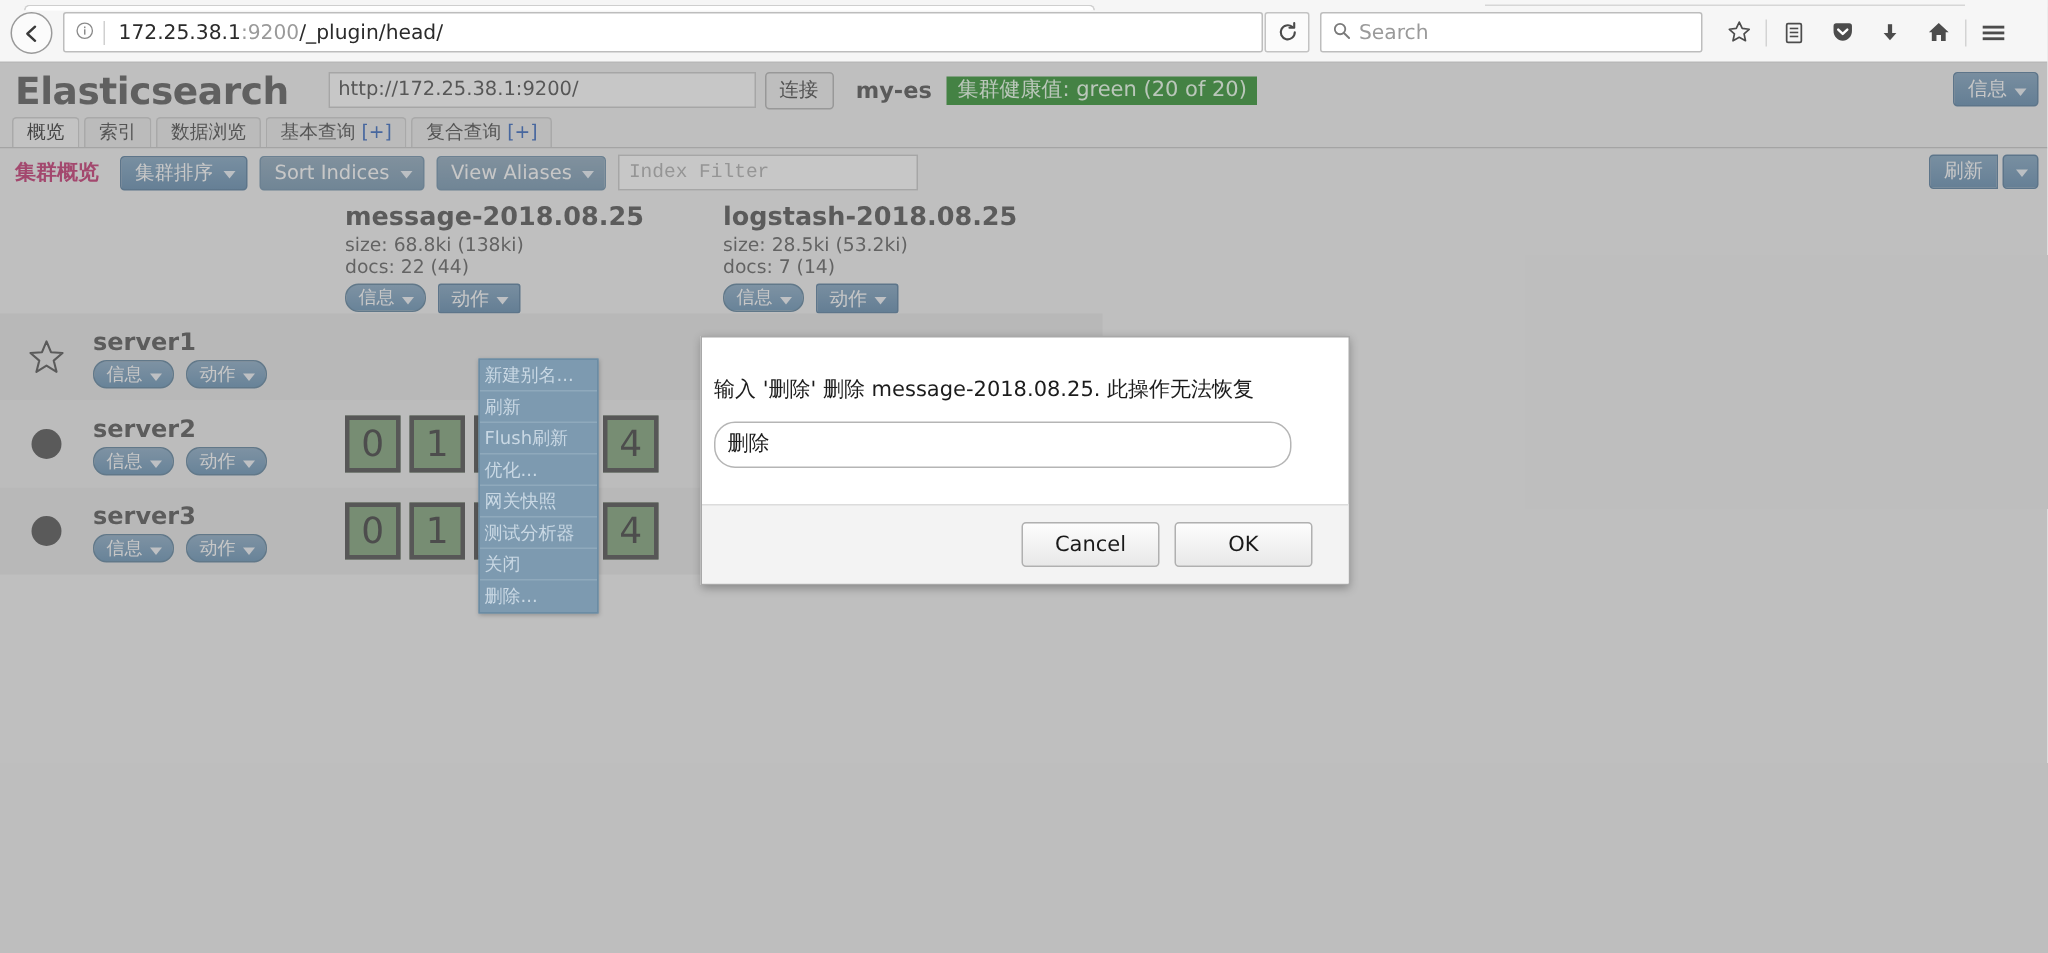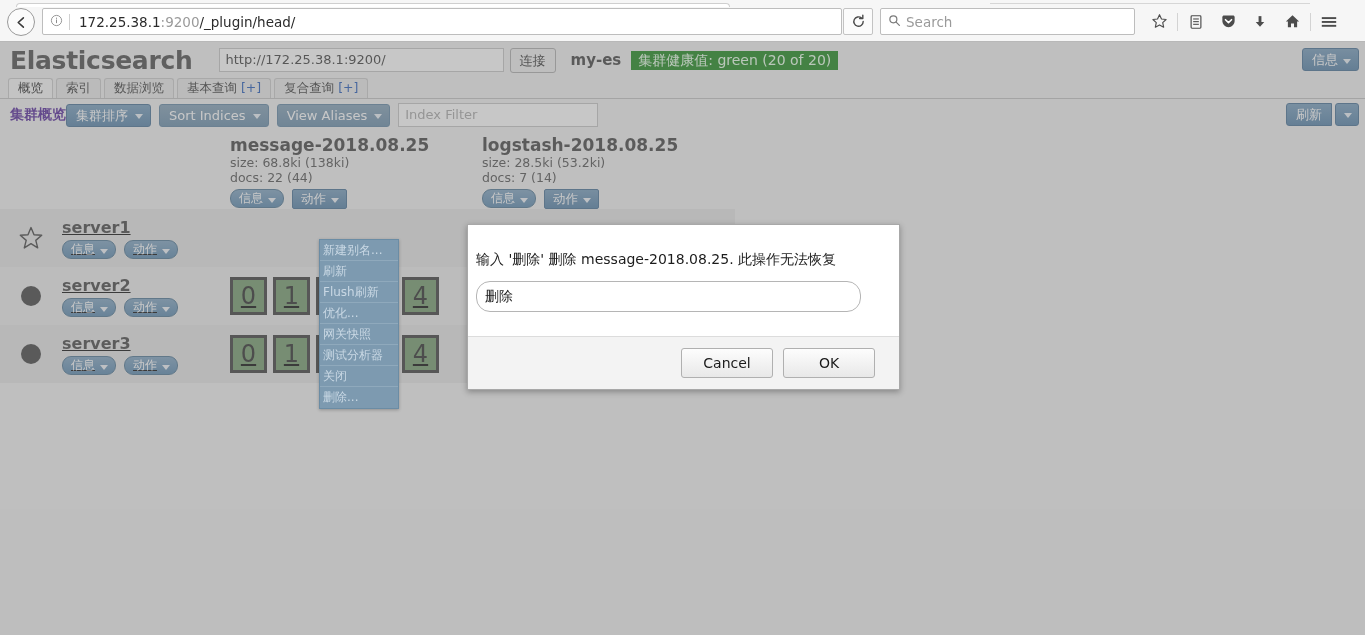--- a/index.html
+++ b/index.html
@@ -124,38 +124,38 @@
     border: 1px solid #c8c8c8; border-bottom: none; background: #e9e9e9;
     border-radius: 3px 3px 0 0;
   }
   .tab.active { background: #f7f7f7; color: #111; }
   .tab .plus { color: #1750b5; }
 
   .toolbar {
     height: 32px; display: flex; align-items: center; padding-left: 10px;
     background: #f0f0f0; position: relative;
   }
-  .toolbar-title { font-size: 14px; font-weight: bold; color: #4c1d95; }
+  .toolbar-title { font-size: 14px; font-weight: bold; color: #be185d; margin-right: 14px; }
   .btn-blue {
     position: relative; height: 23px; line-height: 21px; padding: 0 22px 0 9px;
     margin-right: 8px; background: linear-gradient(#7099ba, #4e7da5);
     border: 1px solid #3f6b91; border-radius: 3px; color: #fff; font-size: 13px;
     cursor: pointer; white-space: nowrap;
   }
   .btn-blue:after {
     content: ""; position: absolute; right: 7px; top: 9px;
     border-left: 4px solid transparent; border-right: 4px solid transparent;
     border-top: 5px solid #eaf1f7;
   }
   .btn-blue.faded { background: linear-gradient(#7e9cb3, #6288a6); border-color: #5a809e; }
   .index-filter {
     width: 200px; height: 24px; background: #fff; border: 1px solid #c4c4c4;
     font-size: 13px; color: #333; padding: 0 6px; line-height: 22px;
   }
-  .index-filter .ph { color: #a4a4a4; }
+  .index-filter .ph { color: #a4a4a4; font-family: Liberation Mono, monospace; }
   .refresh-group { position: absolute; right: 6px; top: 4px; display: flex; }
   .refresh-btn {
     height: 23px; line-height: 21px; padding: 0 9px;
     background: linear-gradient(#7099ba, #4e7da5); border: 1px solid #3f6b91;
     border-radius: 3px 0 0 3px; color: #fff; font-size: 13px; cursor: pointer;
   }
   .refresh-caret {
     position: relative; width: 24px; height: 23px; margin-left: 3px;
     background: linear-gradient(#7099ba, #4e7da5); border: 1px solid #3f6b91;
     border-radius: 3px; cursor: pointer;
@@ -194,21 +194,21 @@
     cursor: pointer; white-space: nowrap;
   }
   .btn-sq:after {
     content: ""; position: absolute; right: 7px; top: 8px;
     border-left: 4px solid transparent; border-right: 4px solid transparent;
     border-top: 5px solid #eef3f8;
   }
 
   .node-row {
     position: absolute; left: 0; width: 735px; height: 58px;
-    display: flex; align-items: center; text-decoration: underline;
+    display: flex; align-items: center;
   }
   .node-row.r0 { top: 78px; background: #e4e4e4; }
   .node-row.r1 { top: 136px; background: #ececec; }
   .node-row.r2 { top: 194px; background: #e4e4e4; }
   .node-ico {
     width: 62px; display: flex; align-items: center; justify-content: center;
     color: #3a3a3a;
   }
   .node-cell { width: 168px; }
   .node-name { font-size: 16px; font-weight: bold; color: #3c3c3c; }

